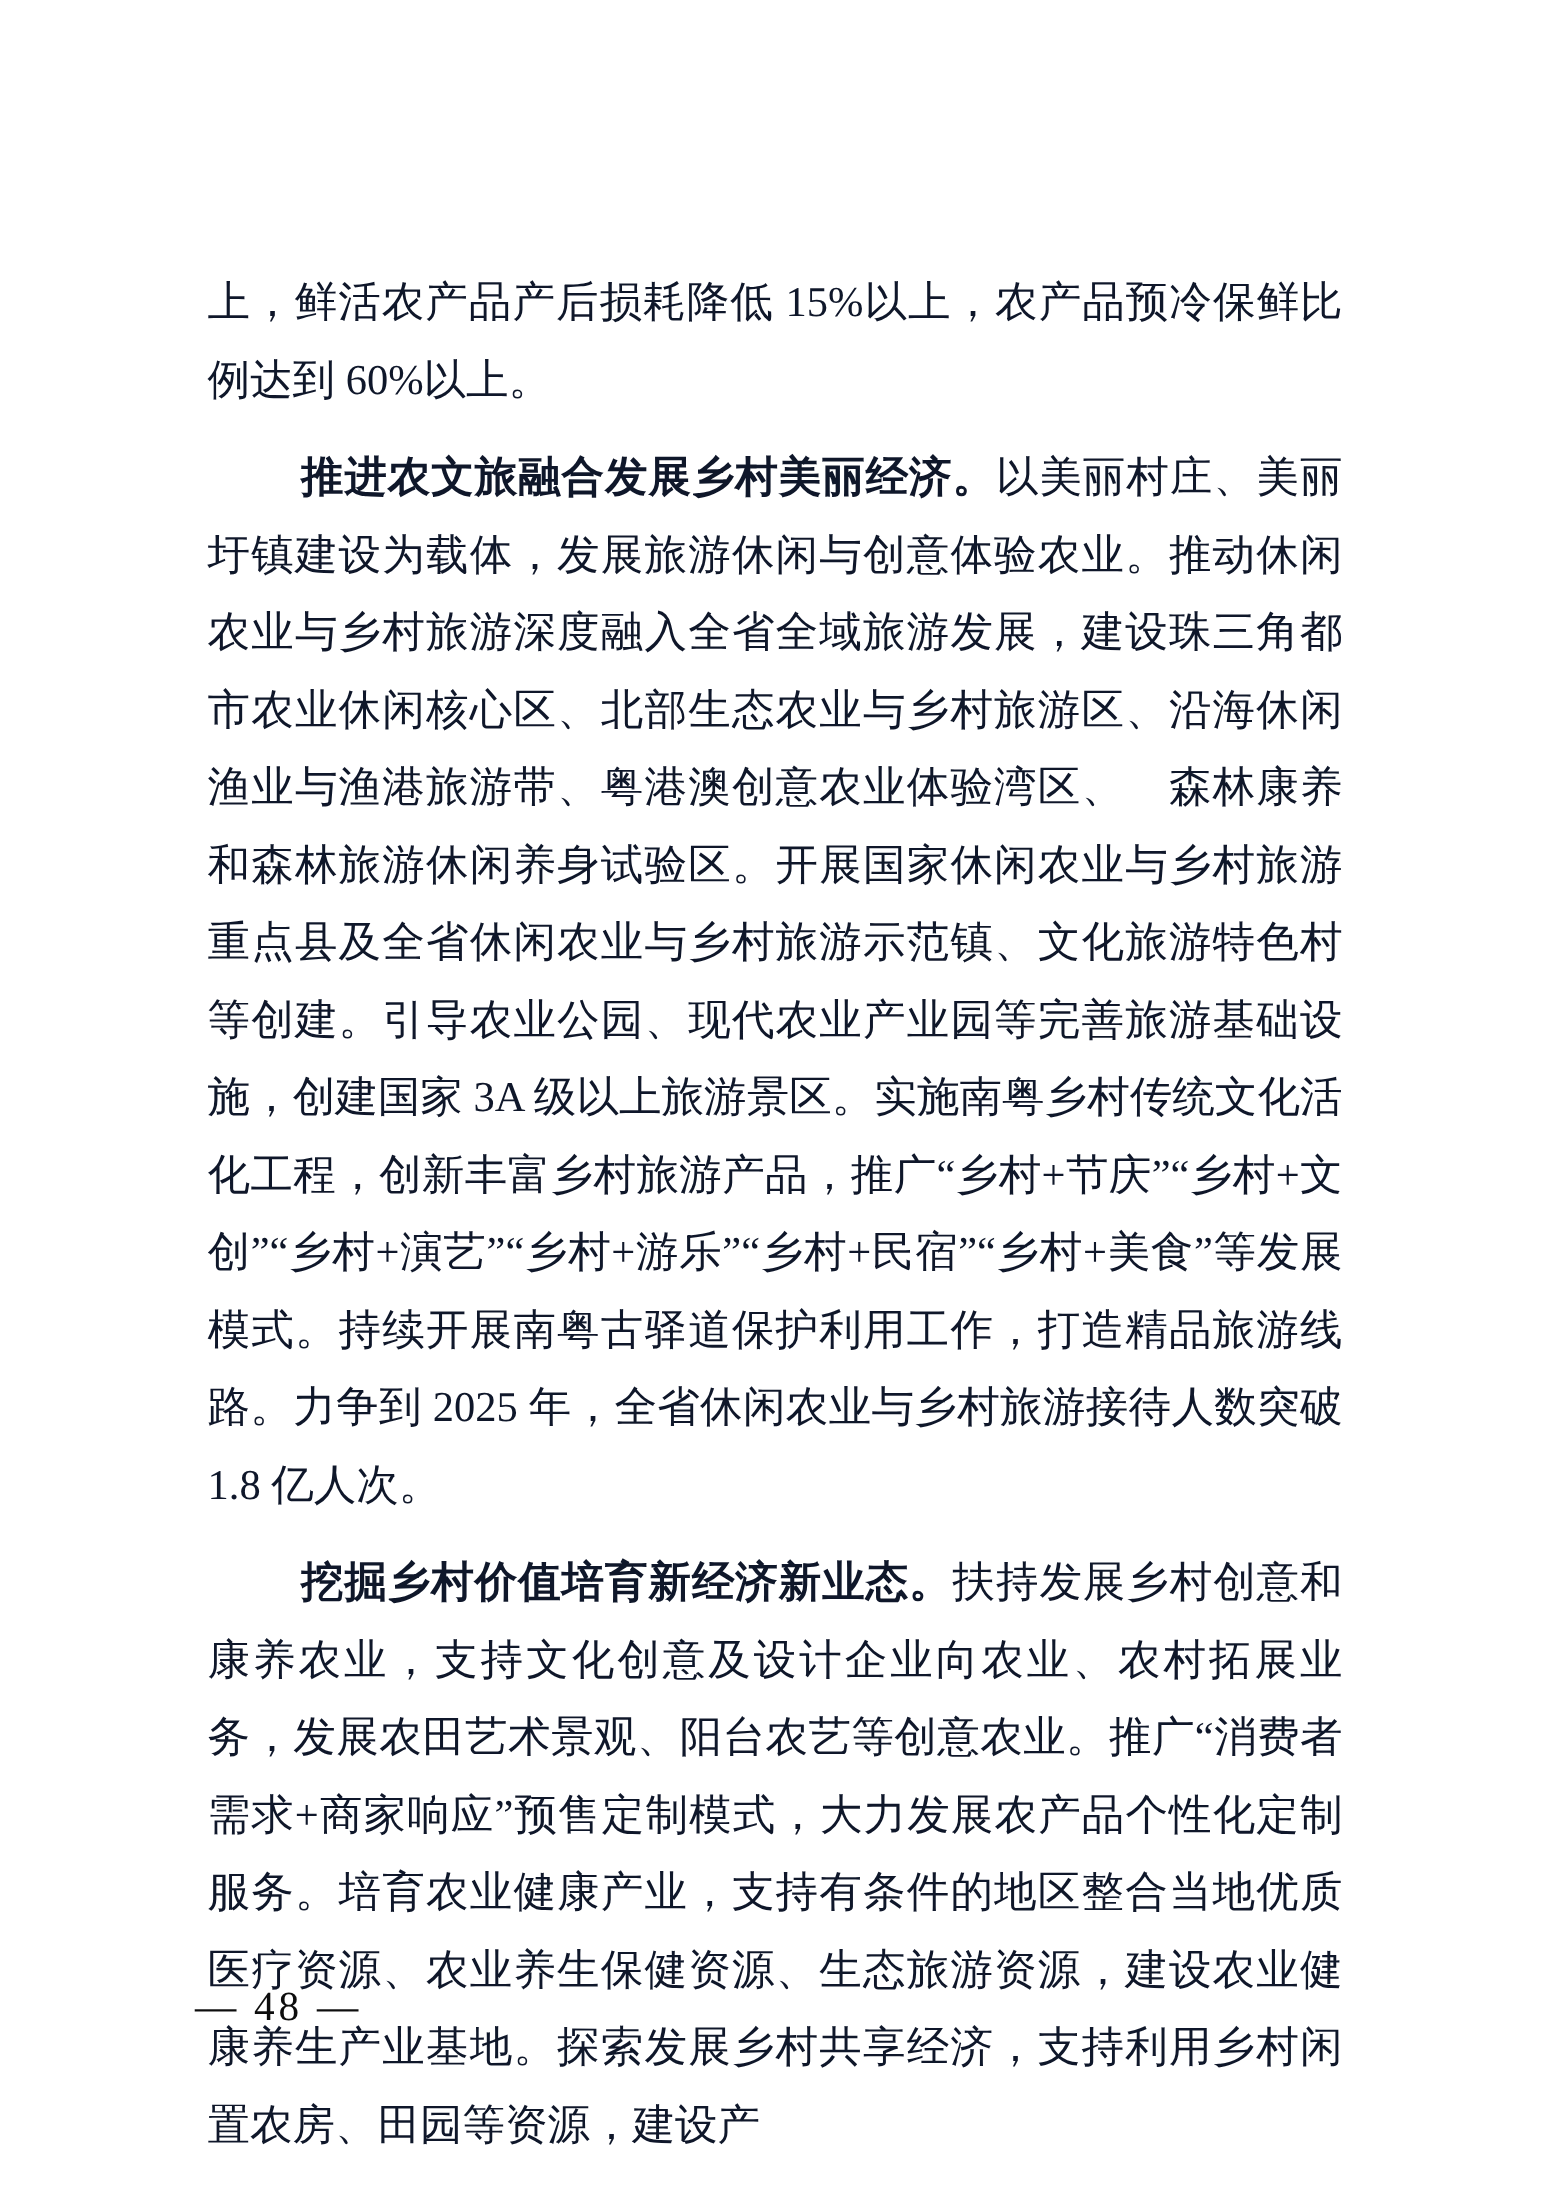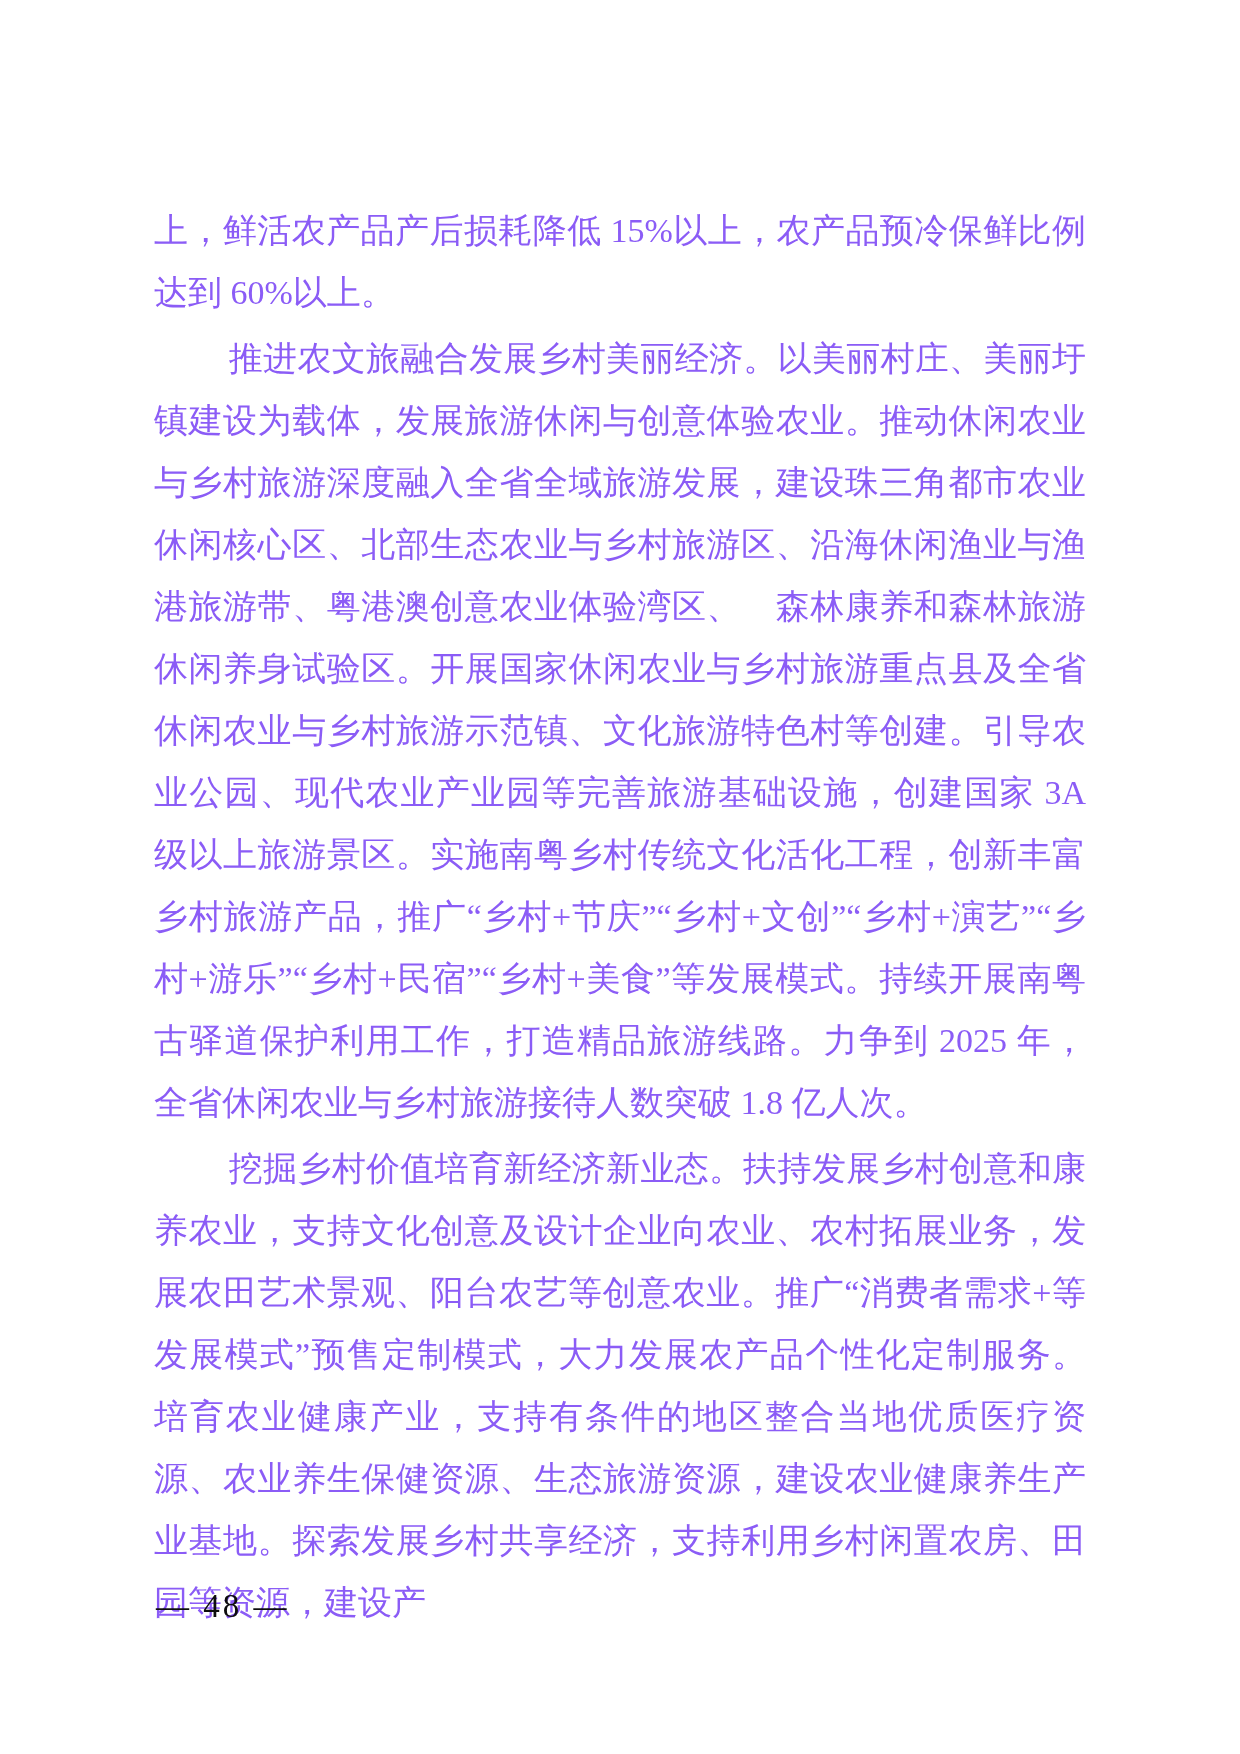--- a/index.html
+++ b/index.html
@@ -15,33 +15,33 @@
     font-family: "Liberation Serif", "DejaVu Serif", serif;
     overflow: hidden;
   }
   .text-block {
     position: absolute;
     left: 150px;
     top: 196px;
     width: 940px;
   }
   .para {
-    margin: 4px;
+    margin: 16px;
     font-size: 34px;
     line-height: 62px;
     text-align: justify;
     text-justify: inter-character;
-    color: #8b5cf6;
+    color: #0f172a;
     word-break: break-all;
   }
   .para.indent {
     text-indent: 2.2em;
   }
   .seg-bold {
-    font-weight: normal;
+    font-weight: bold;
   }
   .page-footer {
     position: absolute;
     left: 156px;
     top: 1586px;
     font-size: 33px;
     line-height: 40px;
     letter-spacing: 3px;
     color: #0d0d0d;
     white-space: nowrap;
@@ -49,17 +49,17 @@
 </style>
 </head>
 <body>
 
 <div class="text-block">
 
   <p class="para"><span>上，鲜活农产品产后损耗降低 15%以上，农产品预冷保鲜比例达到 60%以上。</span></p>
 
   <p class="para indent"><span class="seg-bold">推进农文旅融合发展乡村美丽经济。</span><span>以美丽村庄、美丽圩镇建设为载体，发展旅游休闲与创意体验农业。推动休闲农业与乡村旅游深度融入全省全域旅游发展，建设珠三角都市农业休闲核心区、北部生态农业与乡村旅游区、沿海休闲渔业与渔港旅游带、粤港澳创意农业体验湾区、　森林康养和森林旅游休闲养身试验区。开展国家休闲农业与乡村旅游重点县及全省休闲农业与乡村旅游示范镇、文化旅游特色村等创建。引导农业公园、现代农业产业园等完善旅游基础设施，创建国家 3A 级以上旅游景区。实施南粤乡村传统文化活化工程，创新丰富乡村旅游产品，推广“乡村+节庆”“乡村+文创”“乡村+演艺”“乡村+游乐”“乡村+民宿”“乡村+美食”等发展模式。持续开展南粤古驿道保护利用工作，打造精品旅游线路。力争到 2025 年，全省休闲农业与乡村旅游接待人数突破 1.8 亿人次。</span></p>
 
-  <p class="para indent"><span class="seg-bold">挖掘乡村价值培育新经济新业态。</span><span>扶持发展乡村创意和康养农业，支持文化创意及设计企业向农业、农村拓展业务，发展农田艺术景观、阳台农艺等创意农业。推广“消费者需求+等发展模式”预售定制模式，大力发展农产品个性化定制服务。培育农业健康产业，支持有条件的地区整合当地优质医疗资源、农业养生保健资源、生态旅游资源，建设农业健康养生产业基地。探索发展乡村共享经济，支持利用乡村闲置农房、田园等资源，建设产</span></p>
+  <p class="para indent"><span class="seg-bold">挖掘乡村价值培育新经济新业态。</span><span>扶持发展乡村创意和康养农业，支持文化创意及设计企业向农业、农村拓展业务，发展农田艺术景观、阳台农艺等创意农业。推广“消费者需求+商家响应”预售定制模式，大力发展农产品个性化定制服务。培育农业健康产业，支持有条件的地区整合当地优质医疗资源、农业养生保健资源、生态旅游资源，建设农业健康养生产业基地。探索发展乡村共享经济，支持利用乡村闲置农房、田园等资源，建设产</span></p>
 
 </div>
 
 <div class="page-footer"><span>— 48 —</span></div>
 
 </body></html>

